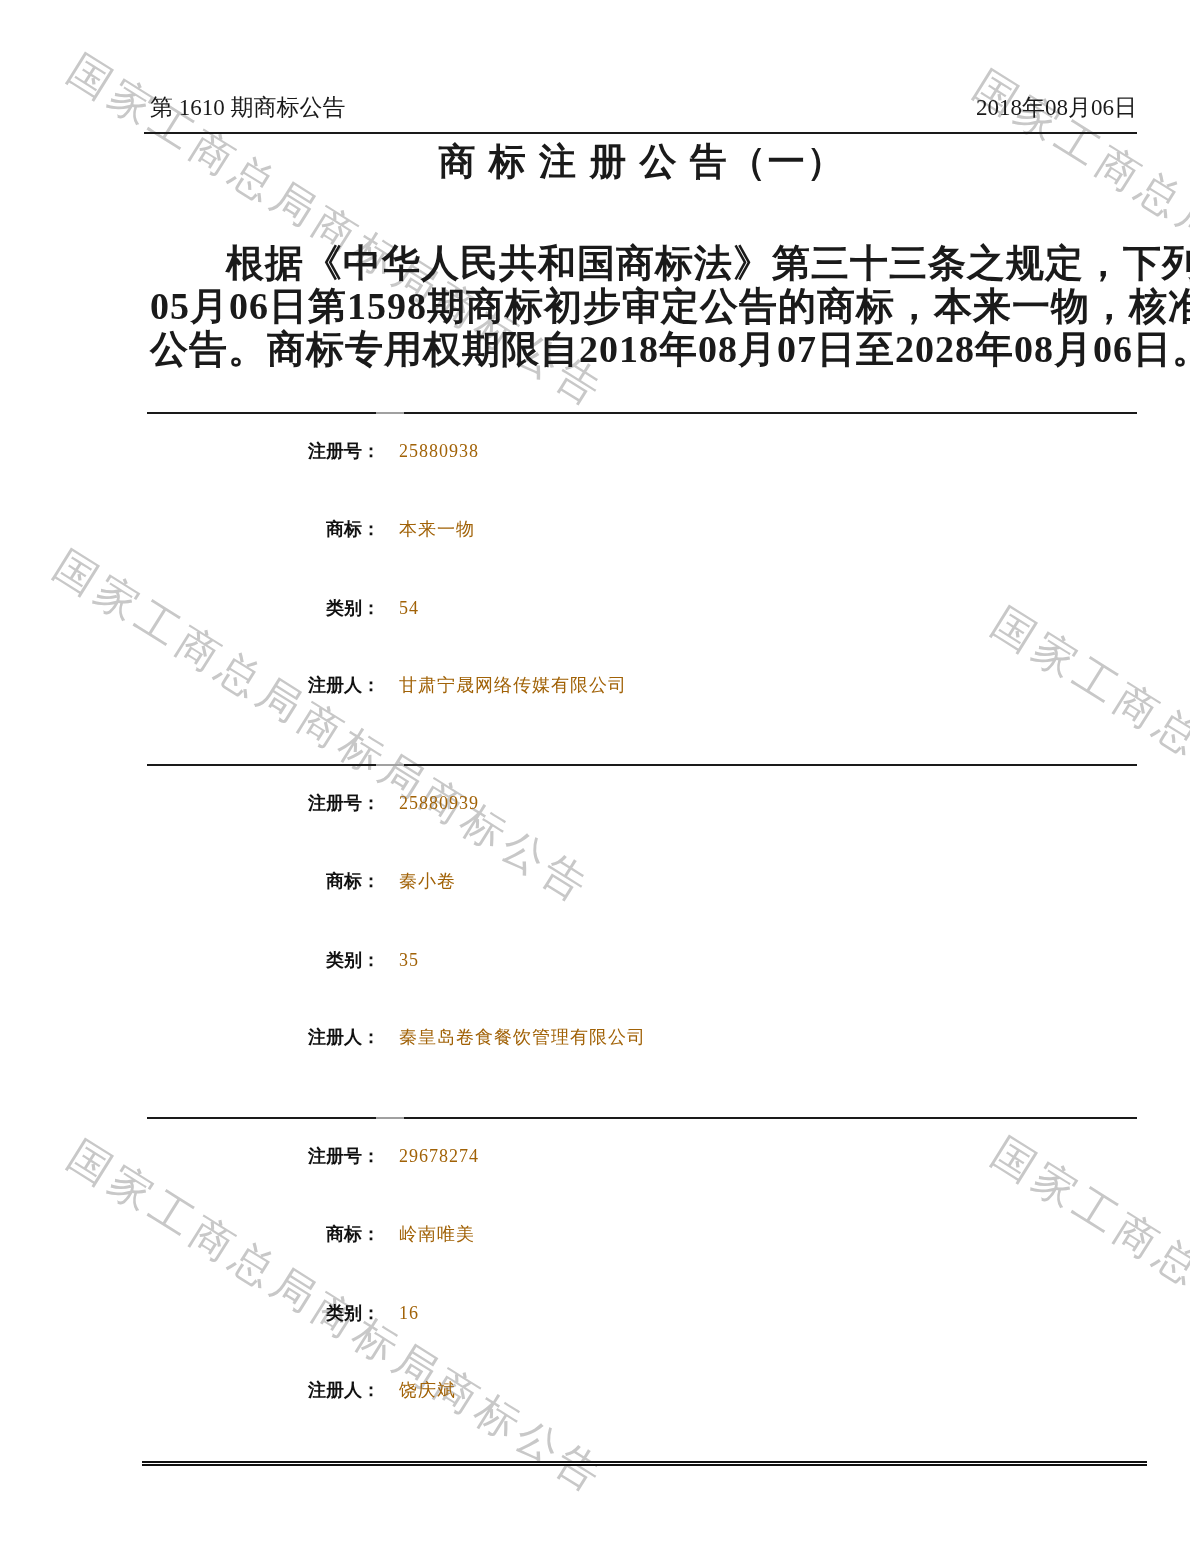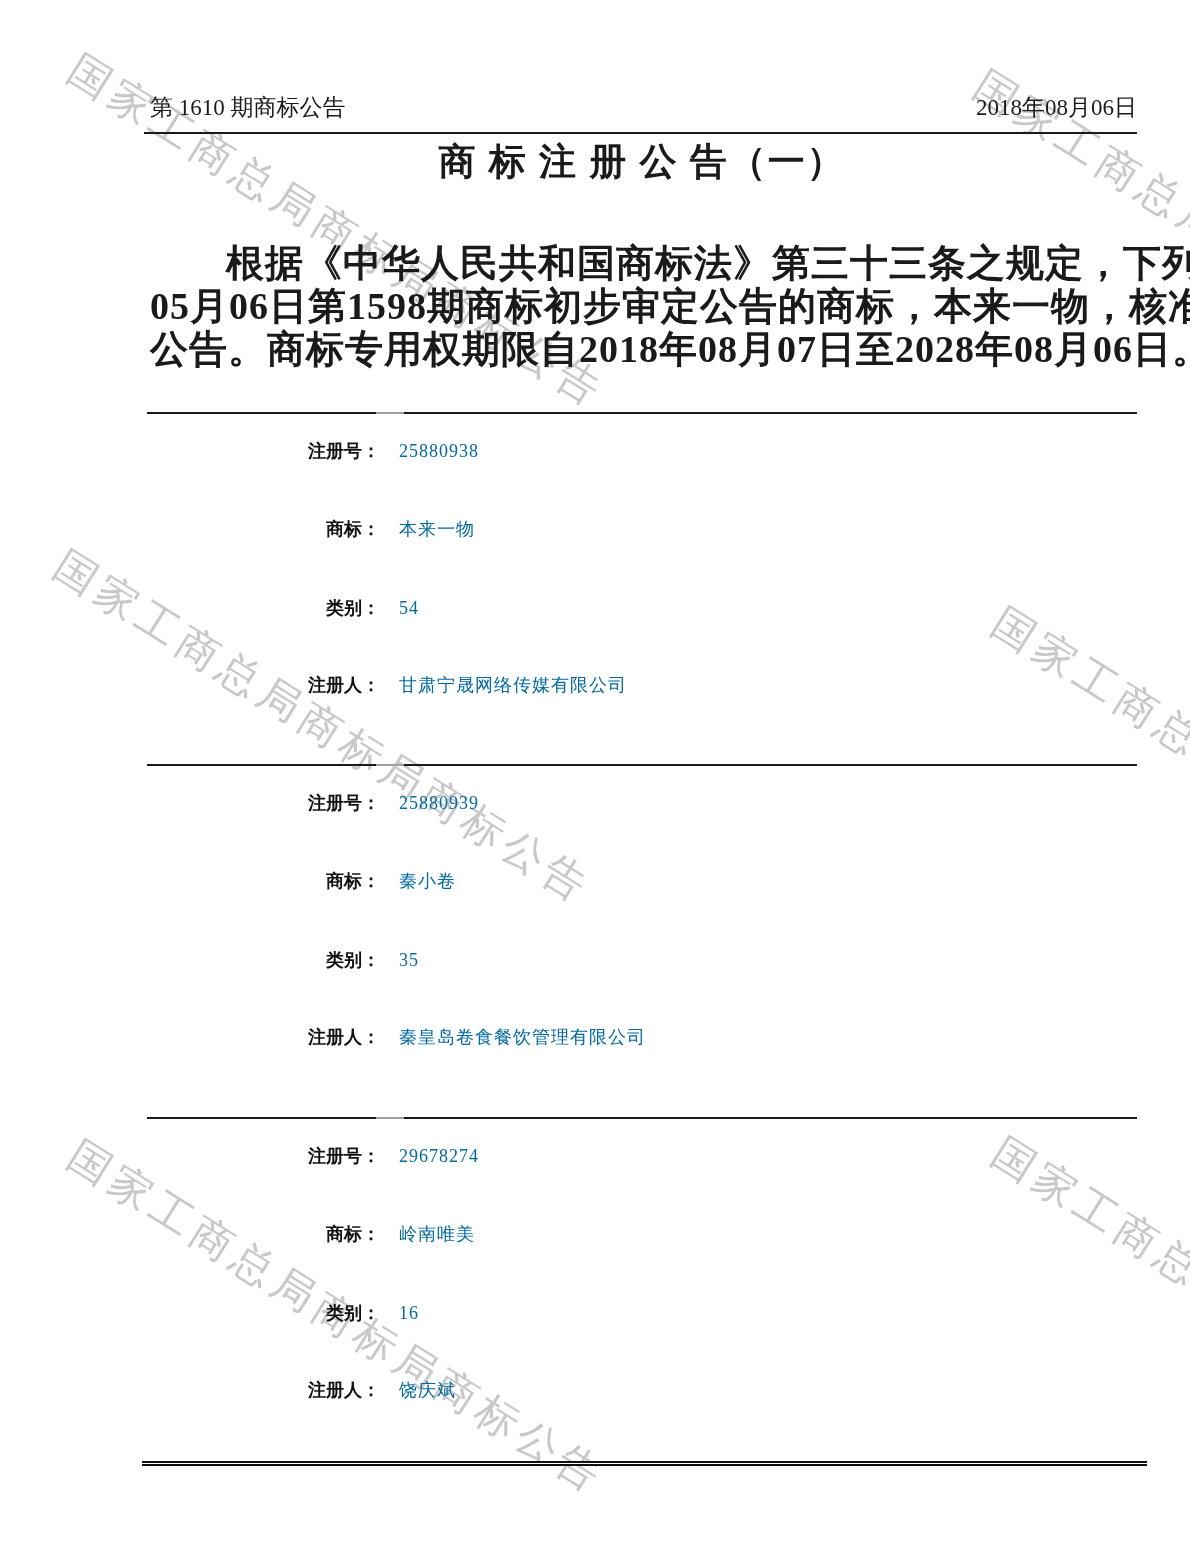--- a/index.html
+++ b/index.html
@@ -113,21 +113,21 @@
   .row-4 { top: 256px; }
   .field-label {
     flex: 0 0 233px;
     text-align: right;
     font-weight: 700;
     color: #111111;
   }
   .field-value {
     margin-left: 19px;
     font-weight: 400;
-    color: #0369a1;
+    color: #a16207;
     letter-spacing: 1px;
   }
   .bottom-rule {
     position: absolute;
     left: 95px;
     top: 1461px;
     width: 1005px;
     height: 5px;
     background: linear-gradient(to bottom,
       #111111 0px, #111111 2px,

